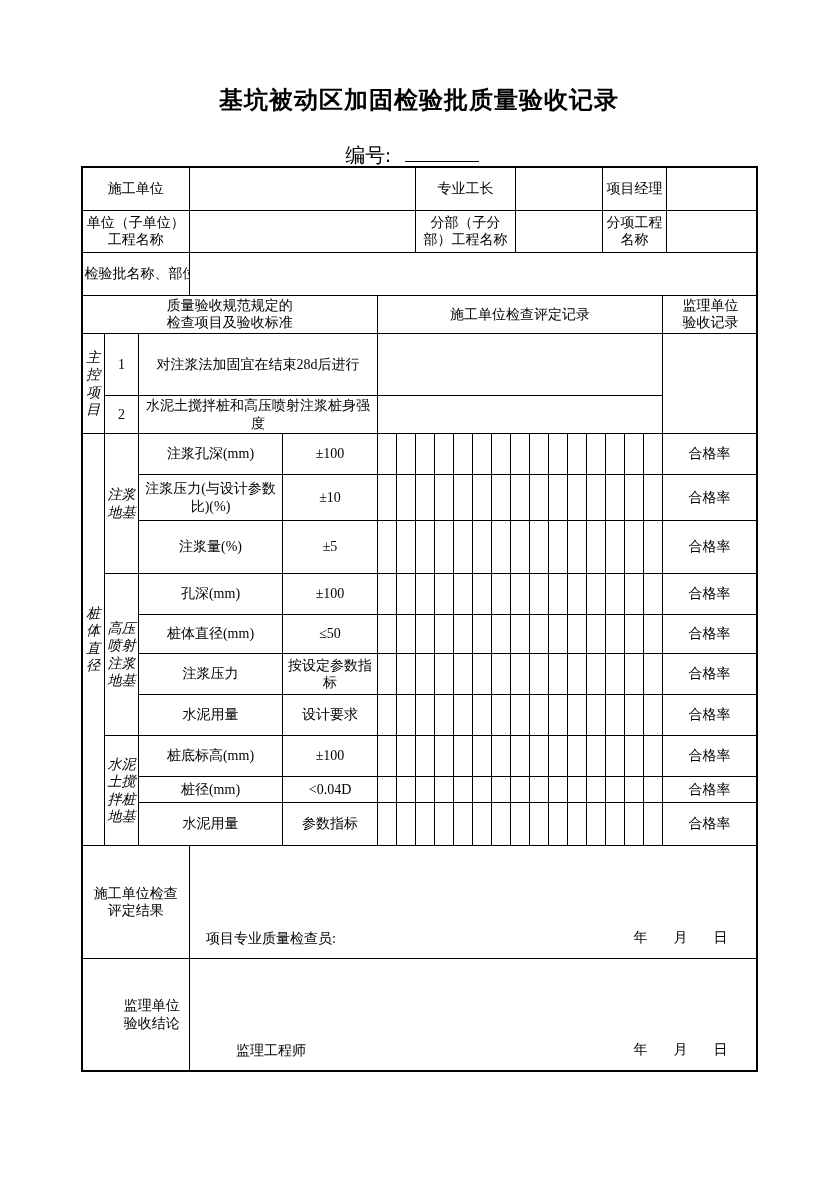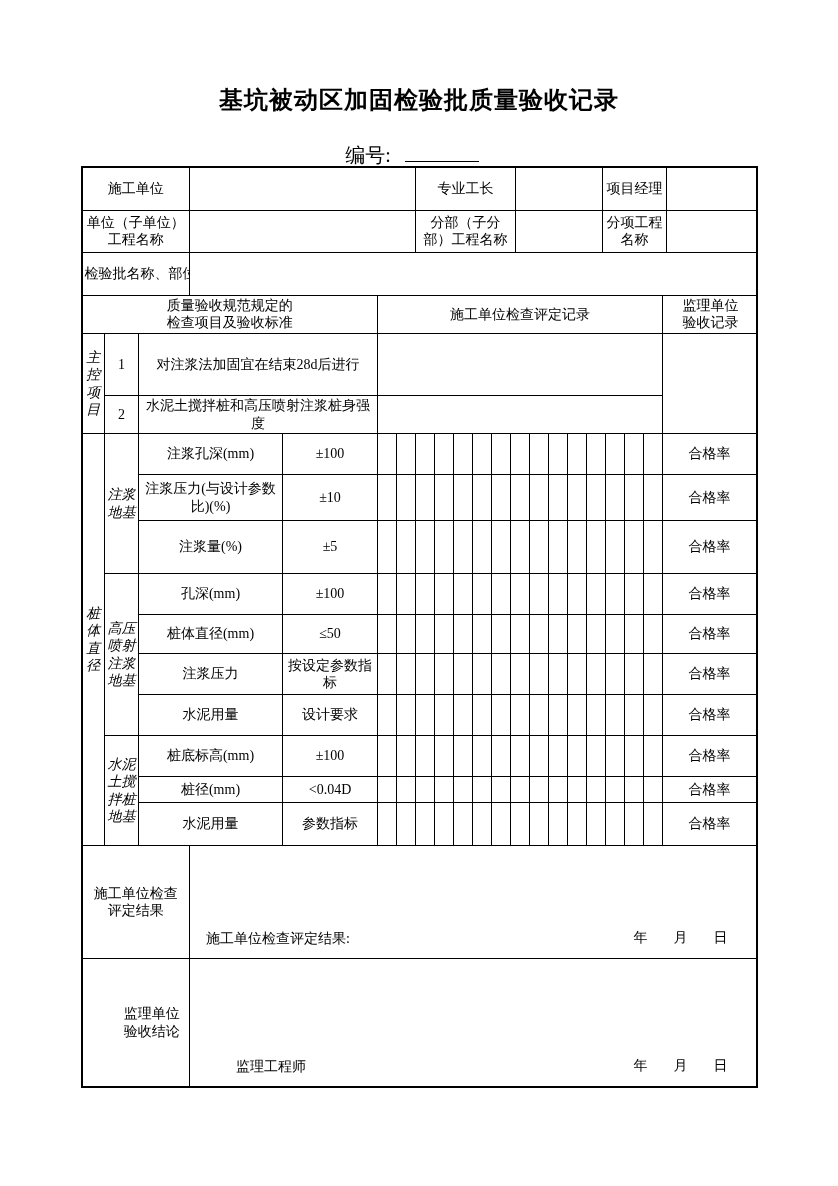--- a/index.html
+++ b/index.html
@@ -344,30 +344,30 @@
         <colgroup>
           <col style="width:107px">
             <col style="width:566px">
         </colgroup>
         <tbody>
             <tr>
           <td class="lbl" style="height:110px"><span class="w6">施工单位检查评定结果</span></td>
           <td class="sig-area">
             <div class="sig-inner" style="height:110px">
               <div class="sig-row">
-                <span class="sig-label">施工单位检查评定结果:</span>
+                <span class="sig-label">项目专业质量检查员:</span>
                 <span class="sig-date">年　月　日</span>
               </div>
             </div>
           </td>
         </tr>
         <tr>
           <td class="lbl" style="height:98px"><span class="w4">监理单位验收结论</span></td>
           <td class="sig-area">
-            <div class="sig-inner" style="height:125px">
+            <div class="sig-inner" style="height:109px">
               <div class="sig-row">
                 <span class="sig-label">监理工程师</span>
                 <span class="sig-date">年　月　日</span>
               </div>
             </div>
           </td>
         </tr>
       </tbody>
         </table>
 

